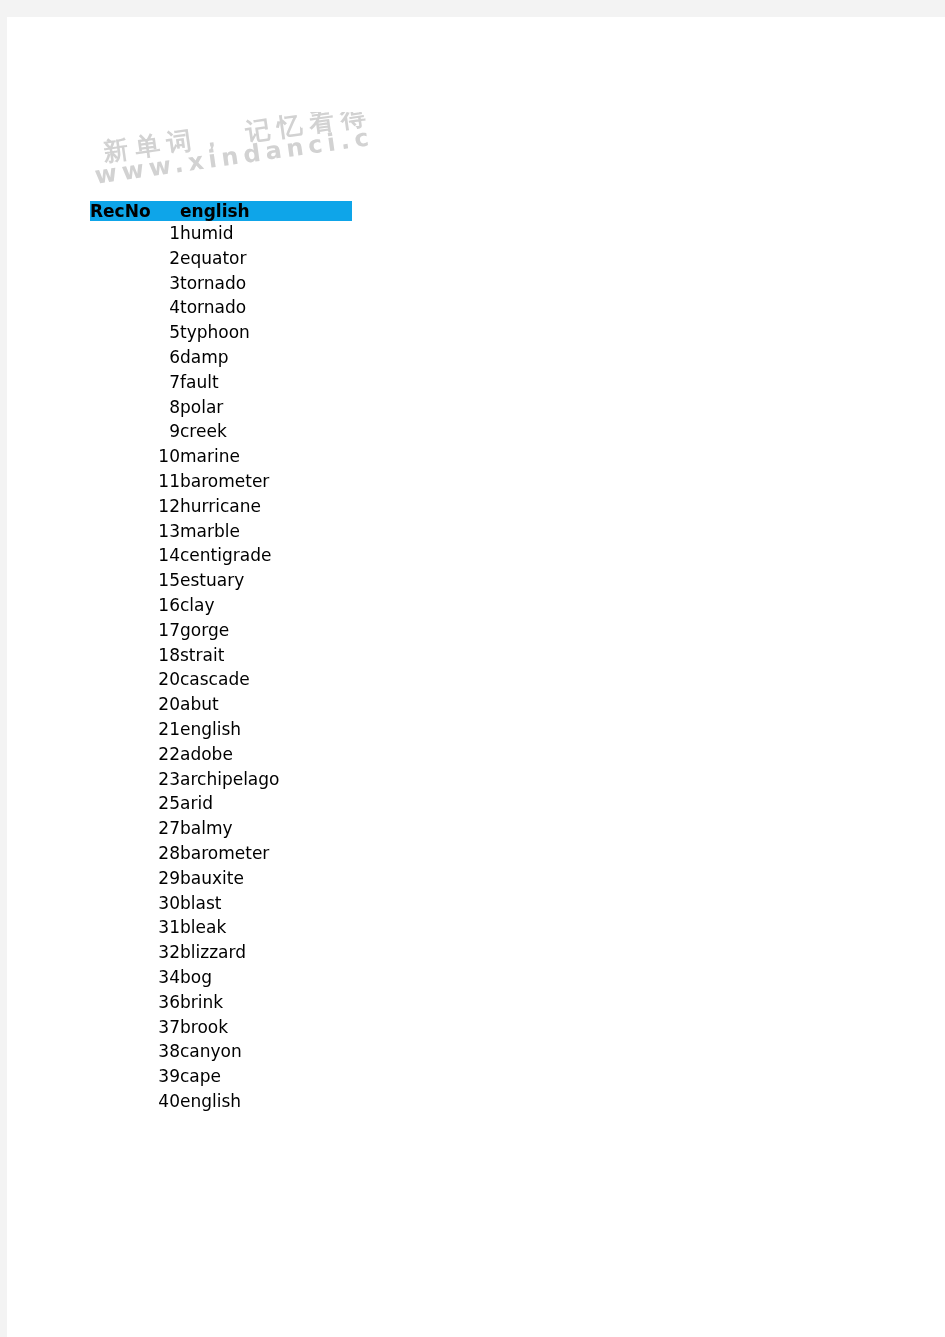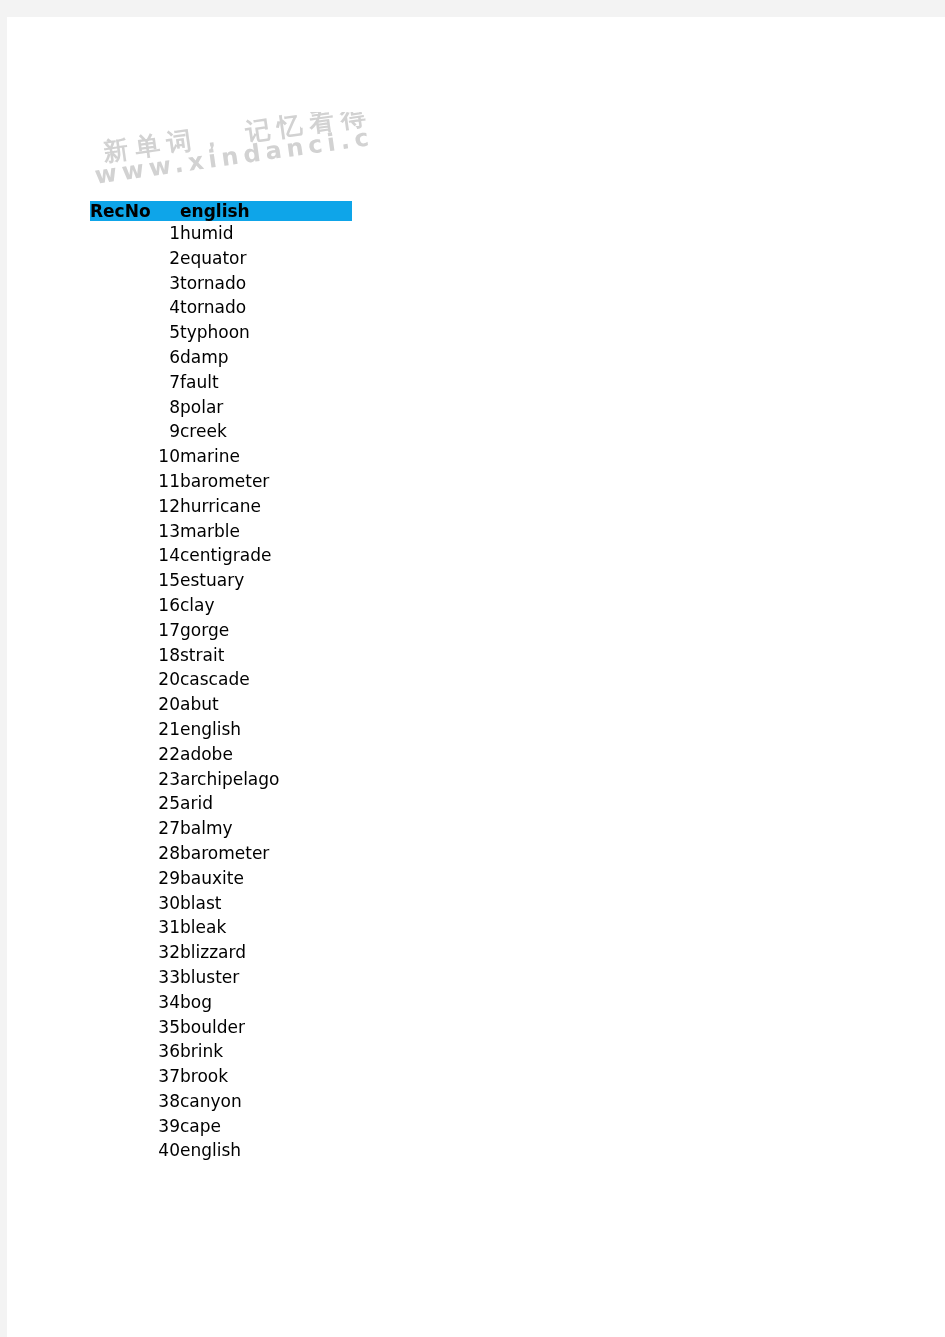--- a/index.html
+++ b/index.html
@@ -260,32 +260,24 @@
         </tr>
         <tr>
           <td class="cell-recno">31</td>
           <td class="cell-english">bleak</td>
         </tr>
         <tr>
           <td class="cell-recno">32</td>
           <td class="cell-english">blizzard</td>
         </tr>
         <tr>
-          <td class="cell-recno">33</td>
-          <td class="cell-english">bluster</td>
-        </tr>
-        <tr>
           <td class="cell-recno">34</td>
           <td class="cell-english">bog</td>
         </tr>
         <tr>
-          <td class="cell-recno">35</td>
-          <td class="cell-english">boulder</td>
-        </tr>
-        <tr>
           <td class="cell-recno">36</td>
           <td class="cell-english">brink</td>
         </tr>
         <tr>
           <td class="cell-recno">37</td>
           <td class="cell-english">brook</td>
         </tr>
         <tr>
           <td class="cell-recno">38</td>
           <td class="cell-english">canyon</td>

